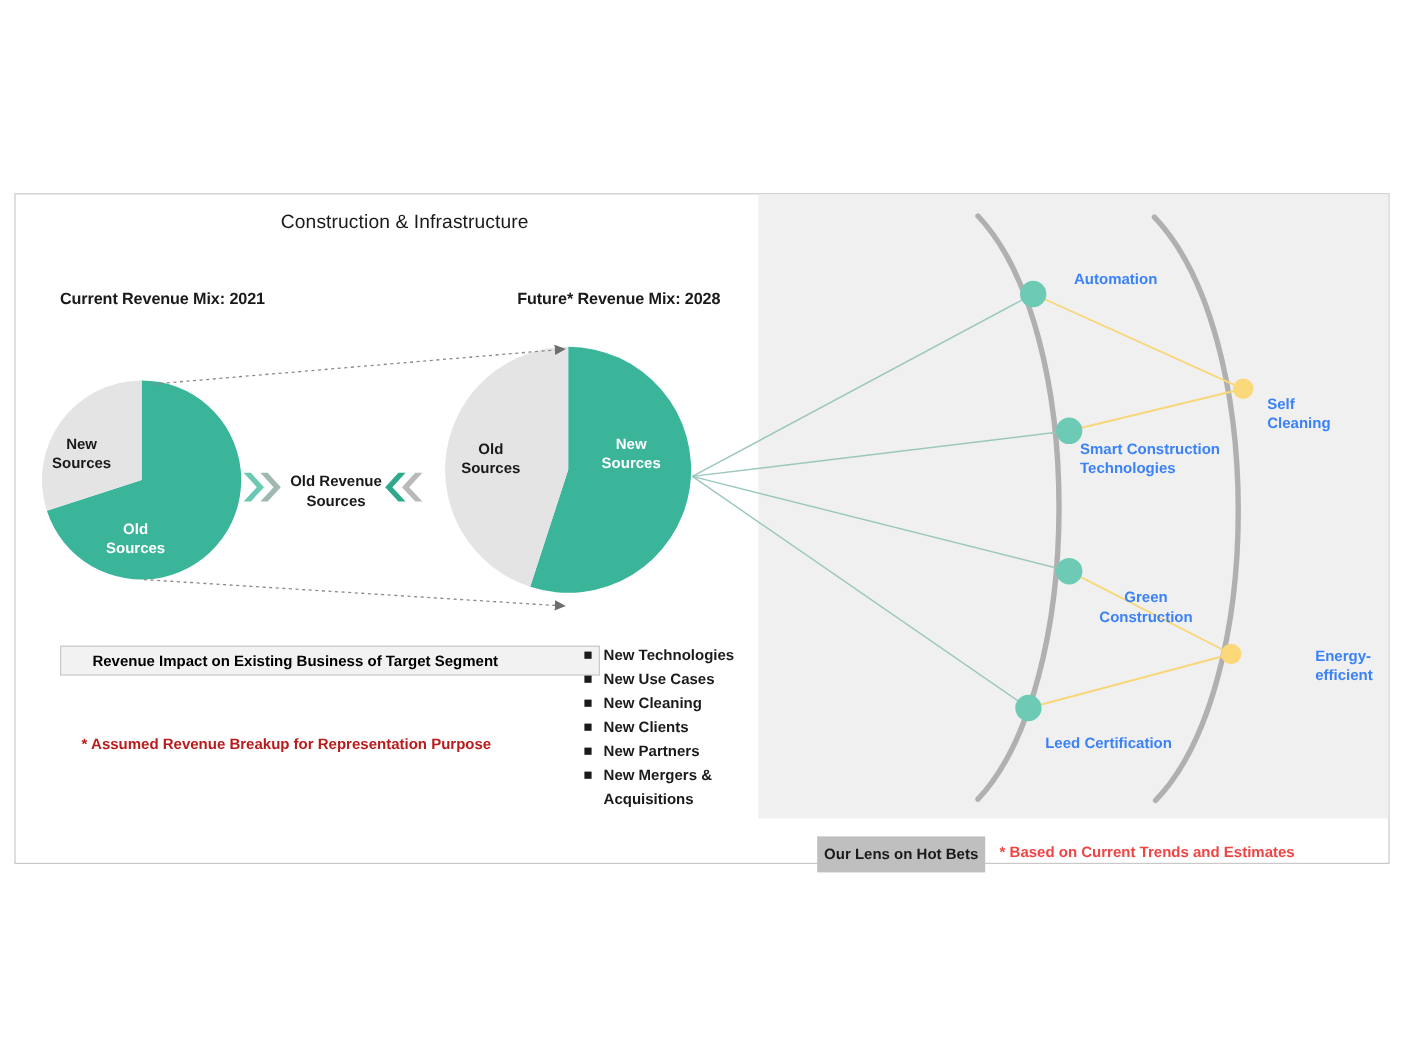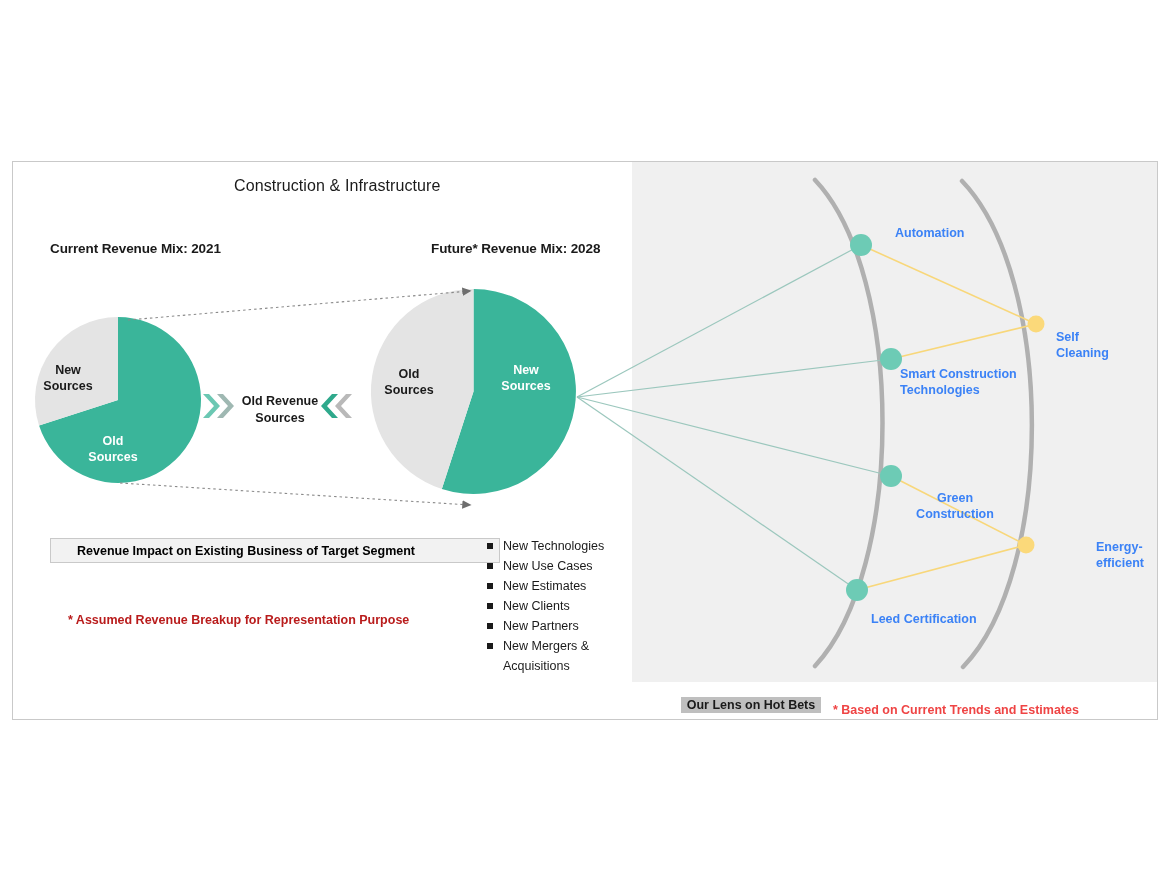--- a/index.html
+++ b/index.html
@@ -47,39 +47,39 @@
     display:flex;align-items:center;padding-left:26px;
     font-size:12.5px;font-weight:600;color:#000000;
   }
   #assumed-note{
     left:68px;top:613px;font-size:12.5px;font-weight:600;color:#b91c1c;
   }
 
   
   #bullets{position:absolute;left:485px;top:536px;width:150px;}
   #bullets .bi{
-    position:relative;padding-left:18px;font-size:12.5px;font-weight:400;
+    position:relative;padding-left:18px;font-size:12.5px;font-weight:700;
     line-height:20px;color:#1a1a1a;
   }
   #bullets .bi::before{
     content:"";position:absolute;left:2px;top:7px;width:6px;height:6px;background:#1a1a1a;
   }
 
   
   .node-label{font-size:12.5px;font-weight:700;line-height:16px;color:#3b82f6;}
   #nl-automation{left:895px;top:225px;}
   #nl-smart{left:900px;top:366px;width:140px;}
   #nl-green{left:900px;top:490px;width:110px;text-align:center;}
   #nl-leed{left:871px;top:611px;}
   #nl-self{left:1056px;top:329px;width:70px;}
   #nl-energy{left:1050px;top:539px;width:80px;}
 
   
   #lens-badge{
-    position:absolute;left:681px;top:697px;width:140px;height:16px;
+    position:absolute;left:681px;top:697px;width:140px;height:30px;
     background:#bfbfbf;display:flex;align-items:center;justify-content:center;
     font-size:12.5px;font-weight:600;color:#1a1a1a;
   }
   #trend-note{left:833px;top:703px;font-size:12.5px;font-weight:600;color:#ef4444;}
 
   svg.ov{position:absolute;left:0;top:0;width:1170px;height:878px;pointer-events:none;}
 </style>
 </head>
 <body>
 
@@ -172,21 +172,21 @@
 
   <div class="t" id="mid-label" style="white-space: pre-line;">Old Revenue
 Sources</div>
 
   <div id="rev-impact">Revenue Impact on Existing Business of Target Segment</div>
   <div class="t" id="assumed-note">* Assumed Revenue Breakup for Representation Purpose</div>
 
   <div id="bullets">
     <div class="bi">New Technologies</div>
     <div class="bi">New Use Cases</div>
-    <div class="bi">New Estimates</div>
+    <div class="bi">New Cleaning</div>
     <div class="bi">New Clients</div>
     <div class="bi">New Partners</div>
     <div class="bi" style="white-space: pre-line;">New Mergers &amp;
 Acquisitions</div>
   </div>
 
   <div class="t node-label" id="nl-automation">Automation</div>
   <div class="t node-label" id="nl-smart" style="white-space: pre-line;">Smart Construction
 Technologies</div>
   <div class="t node-label" id="nl-green" style="white-space: pre-line;">Green

